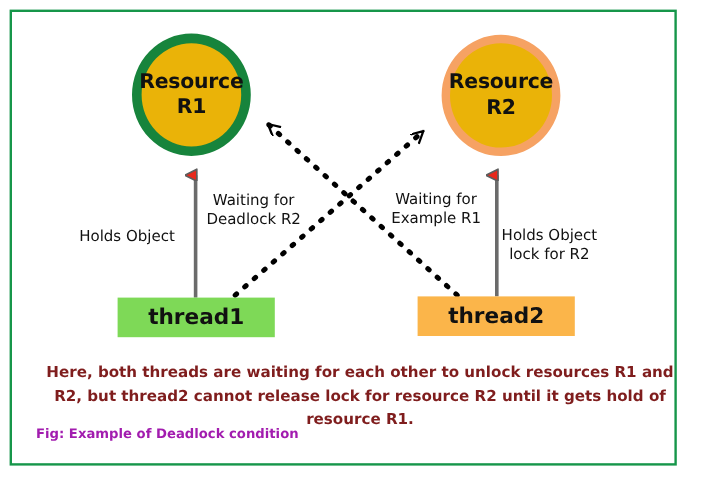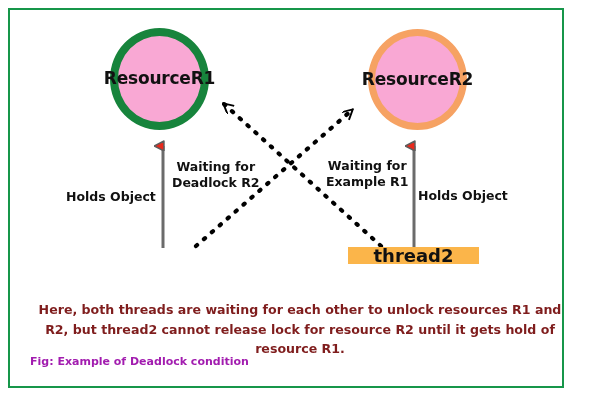--- a/index.html
+++ b/index.html
@@ -29,25 +29,25 @@
     left: 0;
     top: 0;
     width: 600px;
     height: 400px;
   }
   .node-circle {
     position: absolute;
     border-radius: 50%;
     box-sizing: border-box;
     display: flex;
-    flex-direction: row;
+    flex-direction: column;
     align-items: center;
     justify-content: center;
     text-align: right;
-    background: #f9a8d4;
+    background: #eab308;
   }
   #resource-r1 {
     left: 110px;
     top: 28px;
     width: 99px;
     height: 102px;
     border: 8px solid #17843c;
   }
   #resource-r2 {
     left: 368px;
@@ -78,29 +78,29 @@
     left: 98px;
     top: 248px;
     width: 131px;
     height: 33px;
     background: #7ed957;
   }
   #thread2-box {
     left: 348px;
     top: 247px;
     width: 131px;
-    height: 17px;
+    height: 33px;
     background: #fcb košt;
     background: #fbb košt;
     background: #fbb54a;
   }
   .edge-label {
     position: absolute;
     font-size: 12.5px;
-    font-weight: bold;
+    font-weight: normal;
     color: #111111;
     line-height: 1.3;
     text-align: center;
     white-space: nowrap;
   }
   #label-holds-r1 {
     left: 66px;
     top: 189px;
   }
   #label-holds-r2 {
@@ -166,20 +166,23 @@
   <div class="node-circle" id="resource-r1">
     <span class="line1">Resource</span>
     <span class="line2">R1</span>
   </div>
 
   <div class="node-circle" id="resource-r2">
     <span class="line1">Resource</span>
     <span class="line2">R2</span>
   </div>
 
+  <div class="thread-box" id="thread1-box">
+    <span>thread1</span>
+  </div>
 
   <div class="thread-box" id="thread2-box">
     <span>thread2</span>
   </div>
 
   <div class="edge-label" id="label-holds-r1">
     <div>Holds Object</div>
   </div>
 
   <div class="edge-label" id="label-waiting-r2">
@@ -187,19 +190,20 @@
     <div>Deadlock R2</div>
   </div>
 
   <div class="edge-label" id="label-waiting-r1">
     <div>Waiting for</div>
     <div>Example R1</div>
   </div>
 
   <div class="edge-label" id="label-holds-r2">
     <div>Holds Object</div>
+    <div>lock for R2</div>
   </div>
 
   <div id="caption-body">Here, both threads are waiting for each other to unlock resources R1 and R2, but thread2 cannot release lock for resource R2 until it gets hold of resource R1.</div>
 
   <div id="caption-fig">Fig: Example of Deadlock condition</div>
 
 </div>
 
 </body></html>

